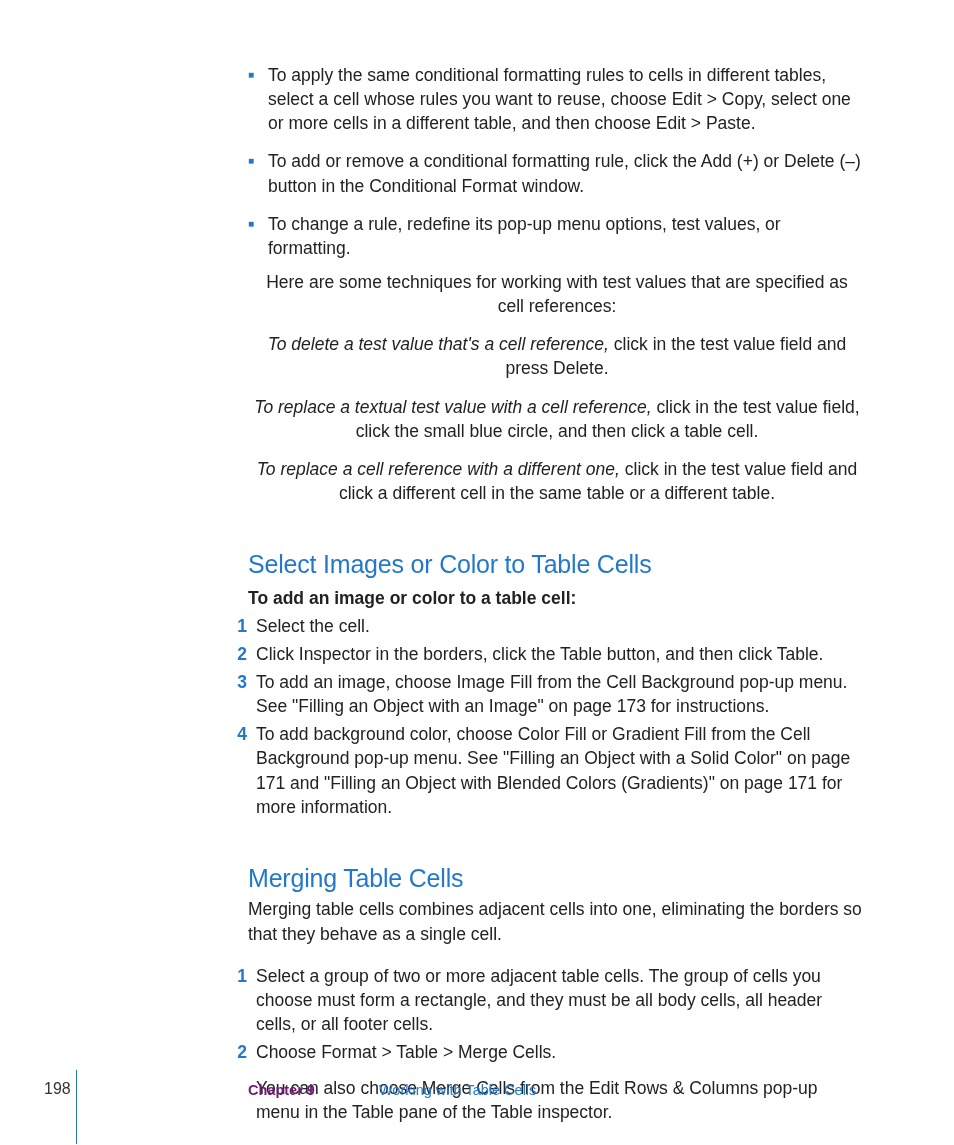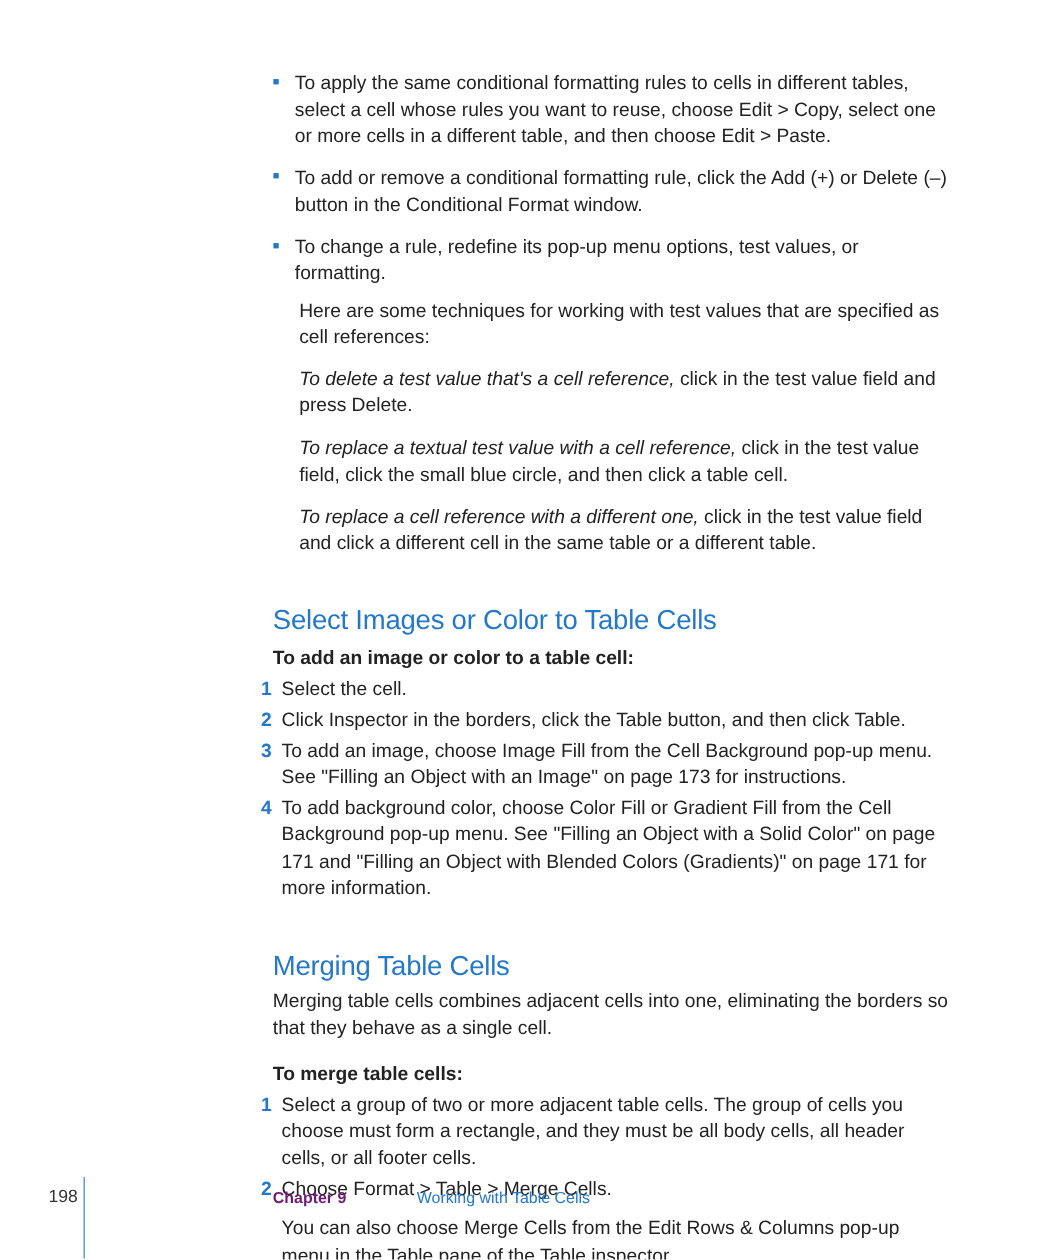--- a/index.html
+++ b/index.html
@@ -30,22 +30,23 @@
     .bullet-marker {
       flex: 0 0 20px;
       color: #2478cc;
       font-size: 10px;
       padding-top: 5px;
     }
     .bullet-text {
       flex: 1;
     }
     .sub-para {
-      margin-left: 24px;
+      margin-left: 4px;
       margin-bottom: 14px;
+      text-align: center;
     }
     .italic-run {
       font-style: italic;
     }
     h2 {
       color: #2478cc;
       font-size: 25px;
       font-weight: 400;
       margin-top: 42px;
       margin-bottom: 2px;
@@ -172,21 +173,20 @@
       <div class="txt">To add an image, choose Image Fill from the Cell Background pop-up menu. See "Filling an Object with an Image" on page 173 for instructions.</div>
     </div>
     <div class="ol-row">
       <div class="num">4</div>
       <div class="txt">To add background color, choose Color Fill or Gradient Fill from the Cell Background pop-up menu. See "Filling an Object with a Solid Color" on page 171 and "Filling an Object with Blended Colors (Gradients)" on page 171 for more information.</div>
     </div>
   </div>
 
   <h2>Merging Table Cells</h2>
   <p class="section-intro">Merging table cells combines adjacent cells into one, eliminating the borders so that they behave as a single cell.</p>
-  <p class="bold-sub">To merge table cells:</p>
 
   <div class="ol-block">
     <div class="ol-row tight">
       <div class="num">1</div>
       <div class="txt">Select a group of two or more adjacent table cells. The group of cells you choose must form a rectangle, and they must be all body cells, all header cells, or all footer cells.</div>
     </div>
     <div class="ol-row">
       <div class="num">2</div>
       <div class="txt">
         <p>Choose Format &gt; Table &gt; Merge Cells.</p>

